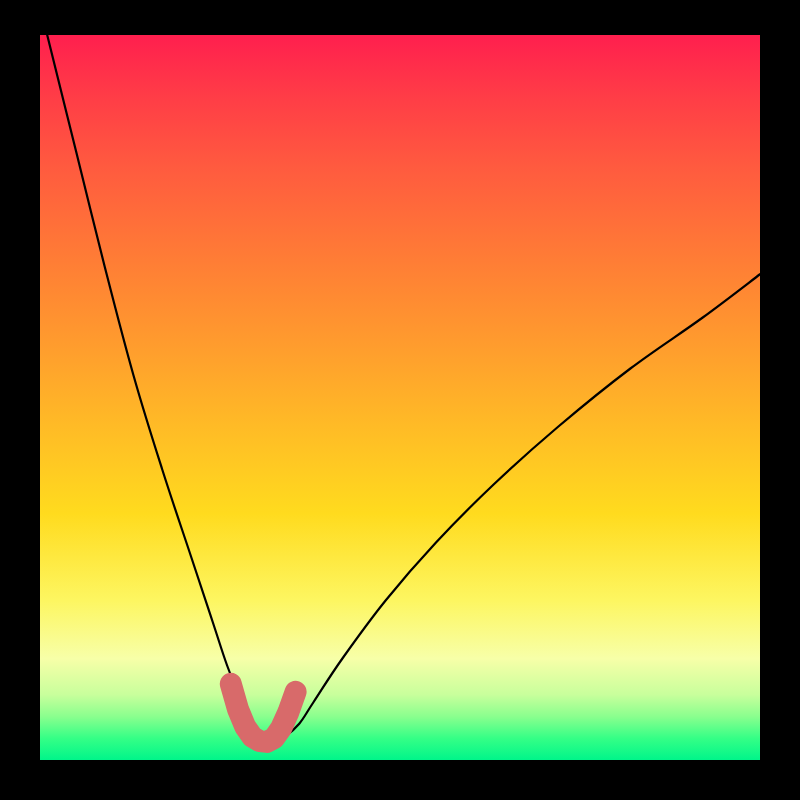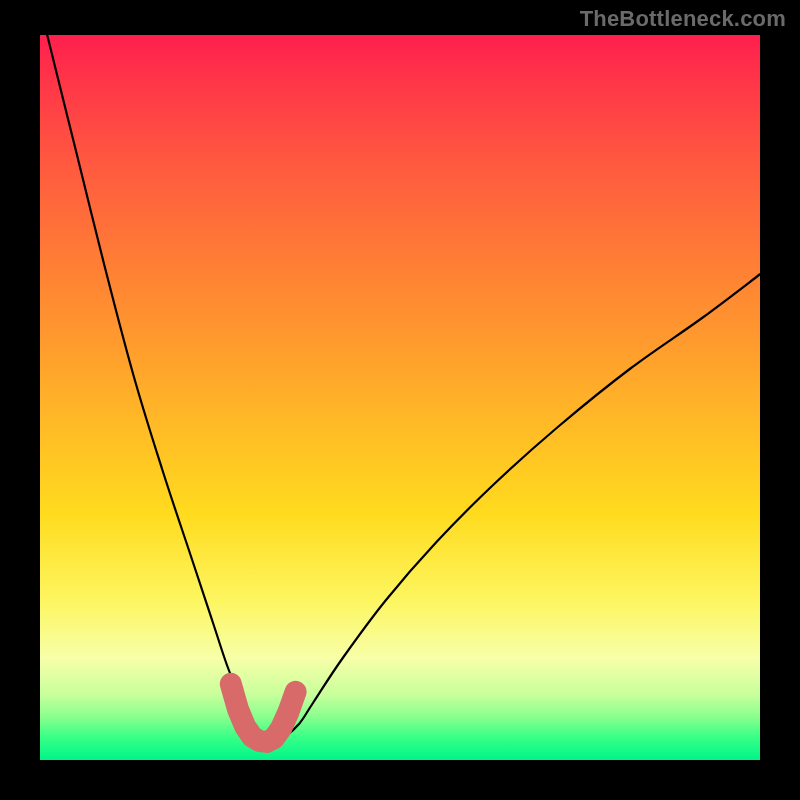--- a/index.html
+++ b/index.html
@@ -56,21 +56,20 @@
     top: 0;
     width: 720px;
     height: 725px;
     overflow: visible;
   }
 </style>
 </head>
 <body>
 
 <div class="frame">
-  <div class="watermark">TheBottleneck.com</div>
   <div class="plot">
     <svg class="curve" viewBox="0 0 720 725" preserveAspectRatio="none">
       <path id="curve-path" fill="none" stroke="#000000" stroke-width="2.2" stroke-linecap="round" d="M 7.20 0.00 C 12.38 20.88, 25.63 74.24, 36.00 116.00 C 46.37 157.76, 54.43 191.54, 64.80 232.00 C 75.17 272.45, 83.23 304.21, 93.60 340.75 C 103.97 377.29, 112.03 402.38, 122.40 435.00 C 132.77 467.63, 142.13 494.60, 151.20 522.00 C 160.27 549.40, 166.32 567.67, 172.80 587.25 C 179.28 606.83, 182.02 616.39, 187.20 630.75 C 192.38 645.11, 197.06 656.56, 201.60 667.00 C 206.14 677.44, 208.51 682.49, 212.40 688.75 C 216.29 695.01, 219.31 698.54, 223.20 701.80 C 227.09 705.06, 230.11 706.88, 234.00 706.88 C 237.89 706.88, 240.26 705.06, 244.80 701.80 C 249.34 698.54, 254.02 695.01, 259.20 688.75 C 264.38 682.49, 265.82 678.75, 273.60 667.00 C 281.38 655.25, 289.44 641.77, 302.40 623.50 C 315.36 605.23, 328.75 586.38, 345.60 565.50 C 362.45 544.62, 376.56 528.38, 396.00 507.50 C 415.44 486.62, 431.57 470.38, 453.60 449.50 C 475.63 428.62, 493.78 412.38, 518.40 391.50 C 543.02 370.62, 564.48 353.07, 590.40 333.50 C 616.32 313.93, 639.07 299.72, 662.40 282.75 C 685.73 265.78, 709.63 247.08, 720.00 239.25"></path>
       <g id="marker-group">
           <path d="M 190.80 648.88 L 198.00 674.25 L 205.20 691.65 L 212.40 701.80 L 219.60 706.15 L 226.80 706.88 L 234.00 703.25 L 241.20 693.10 L 248.40 677.15 L 255.60 656.85" fill="none" stroke="#d86a6a" stroke-width="22" stroke-linecap="round" stroke-linejoin="round"></path>
         </g>
     </svg>
   </div>
 </div>
 

